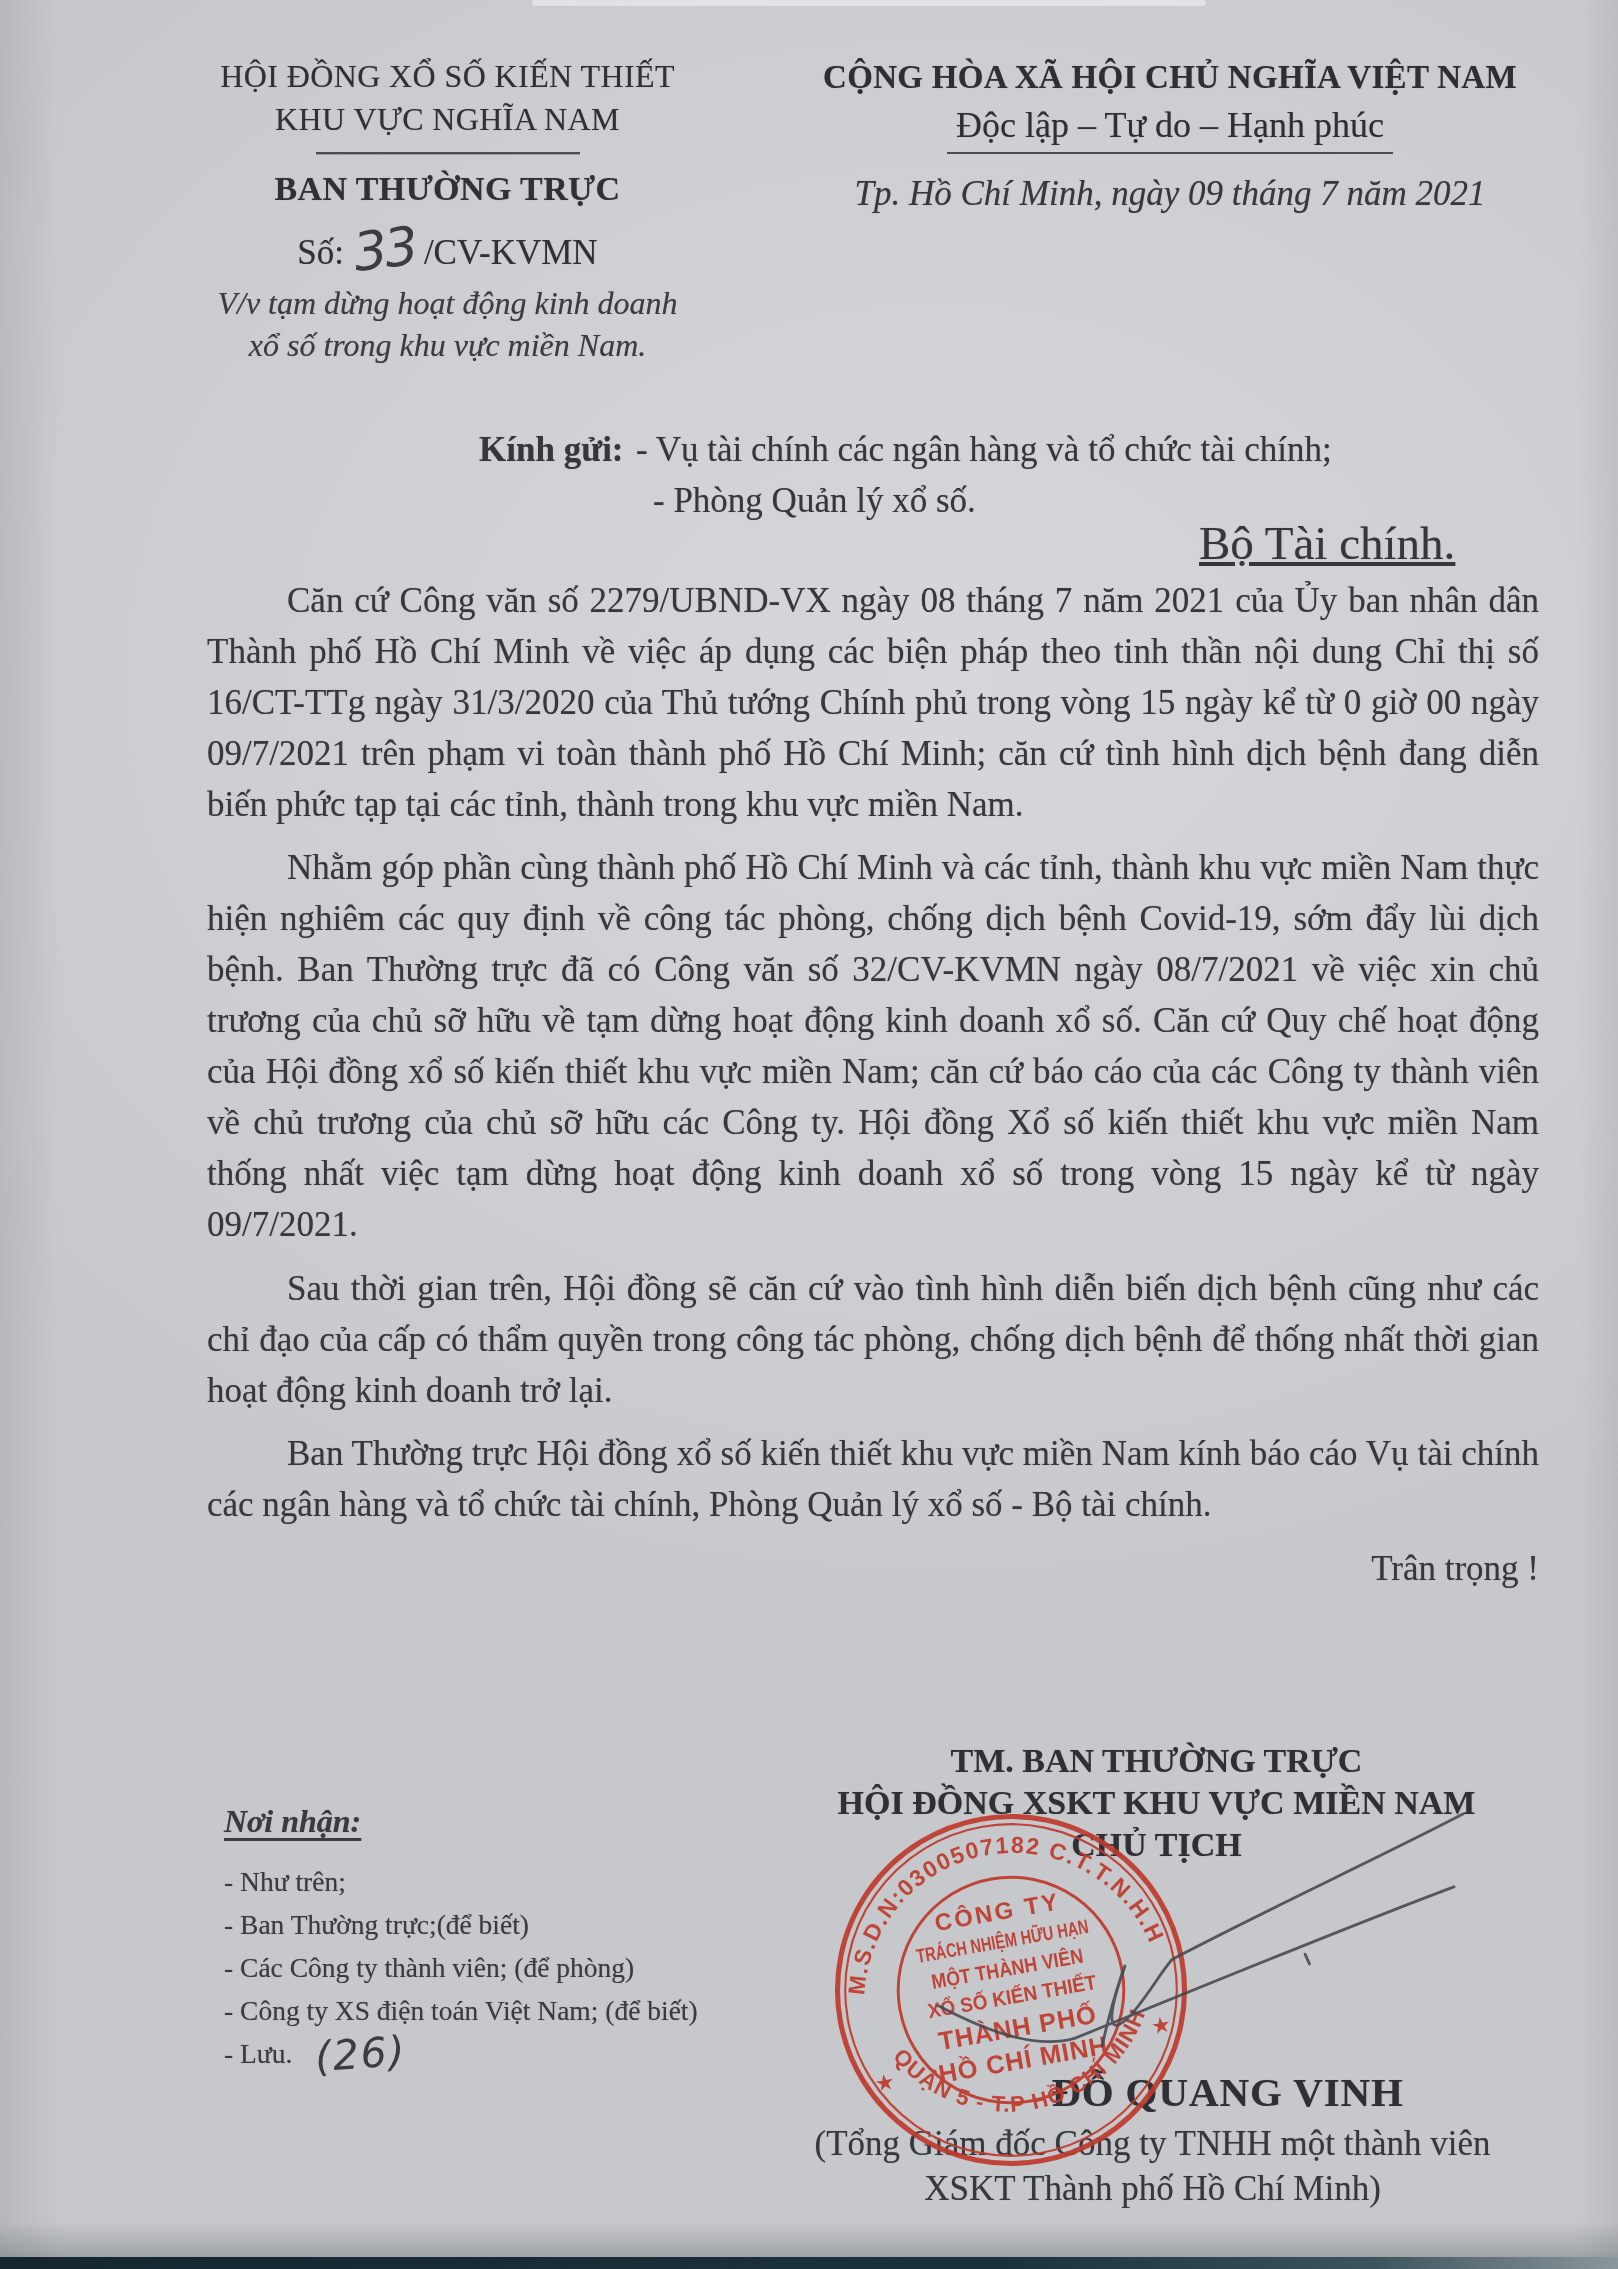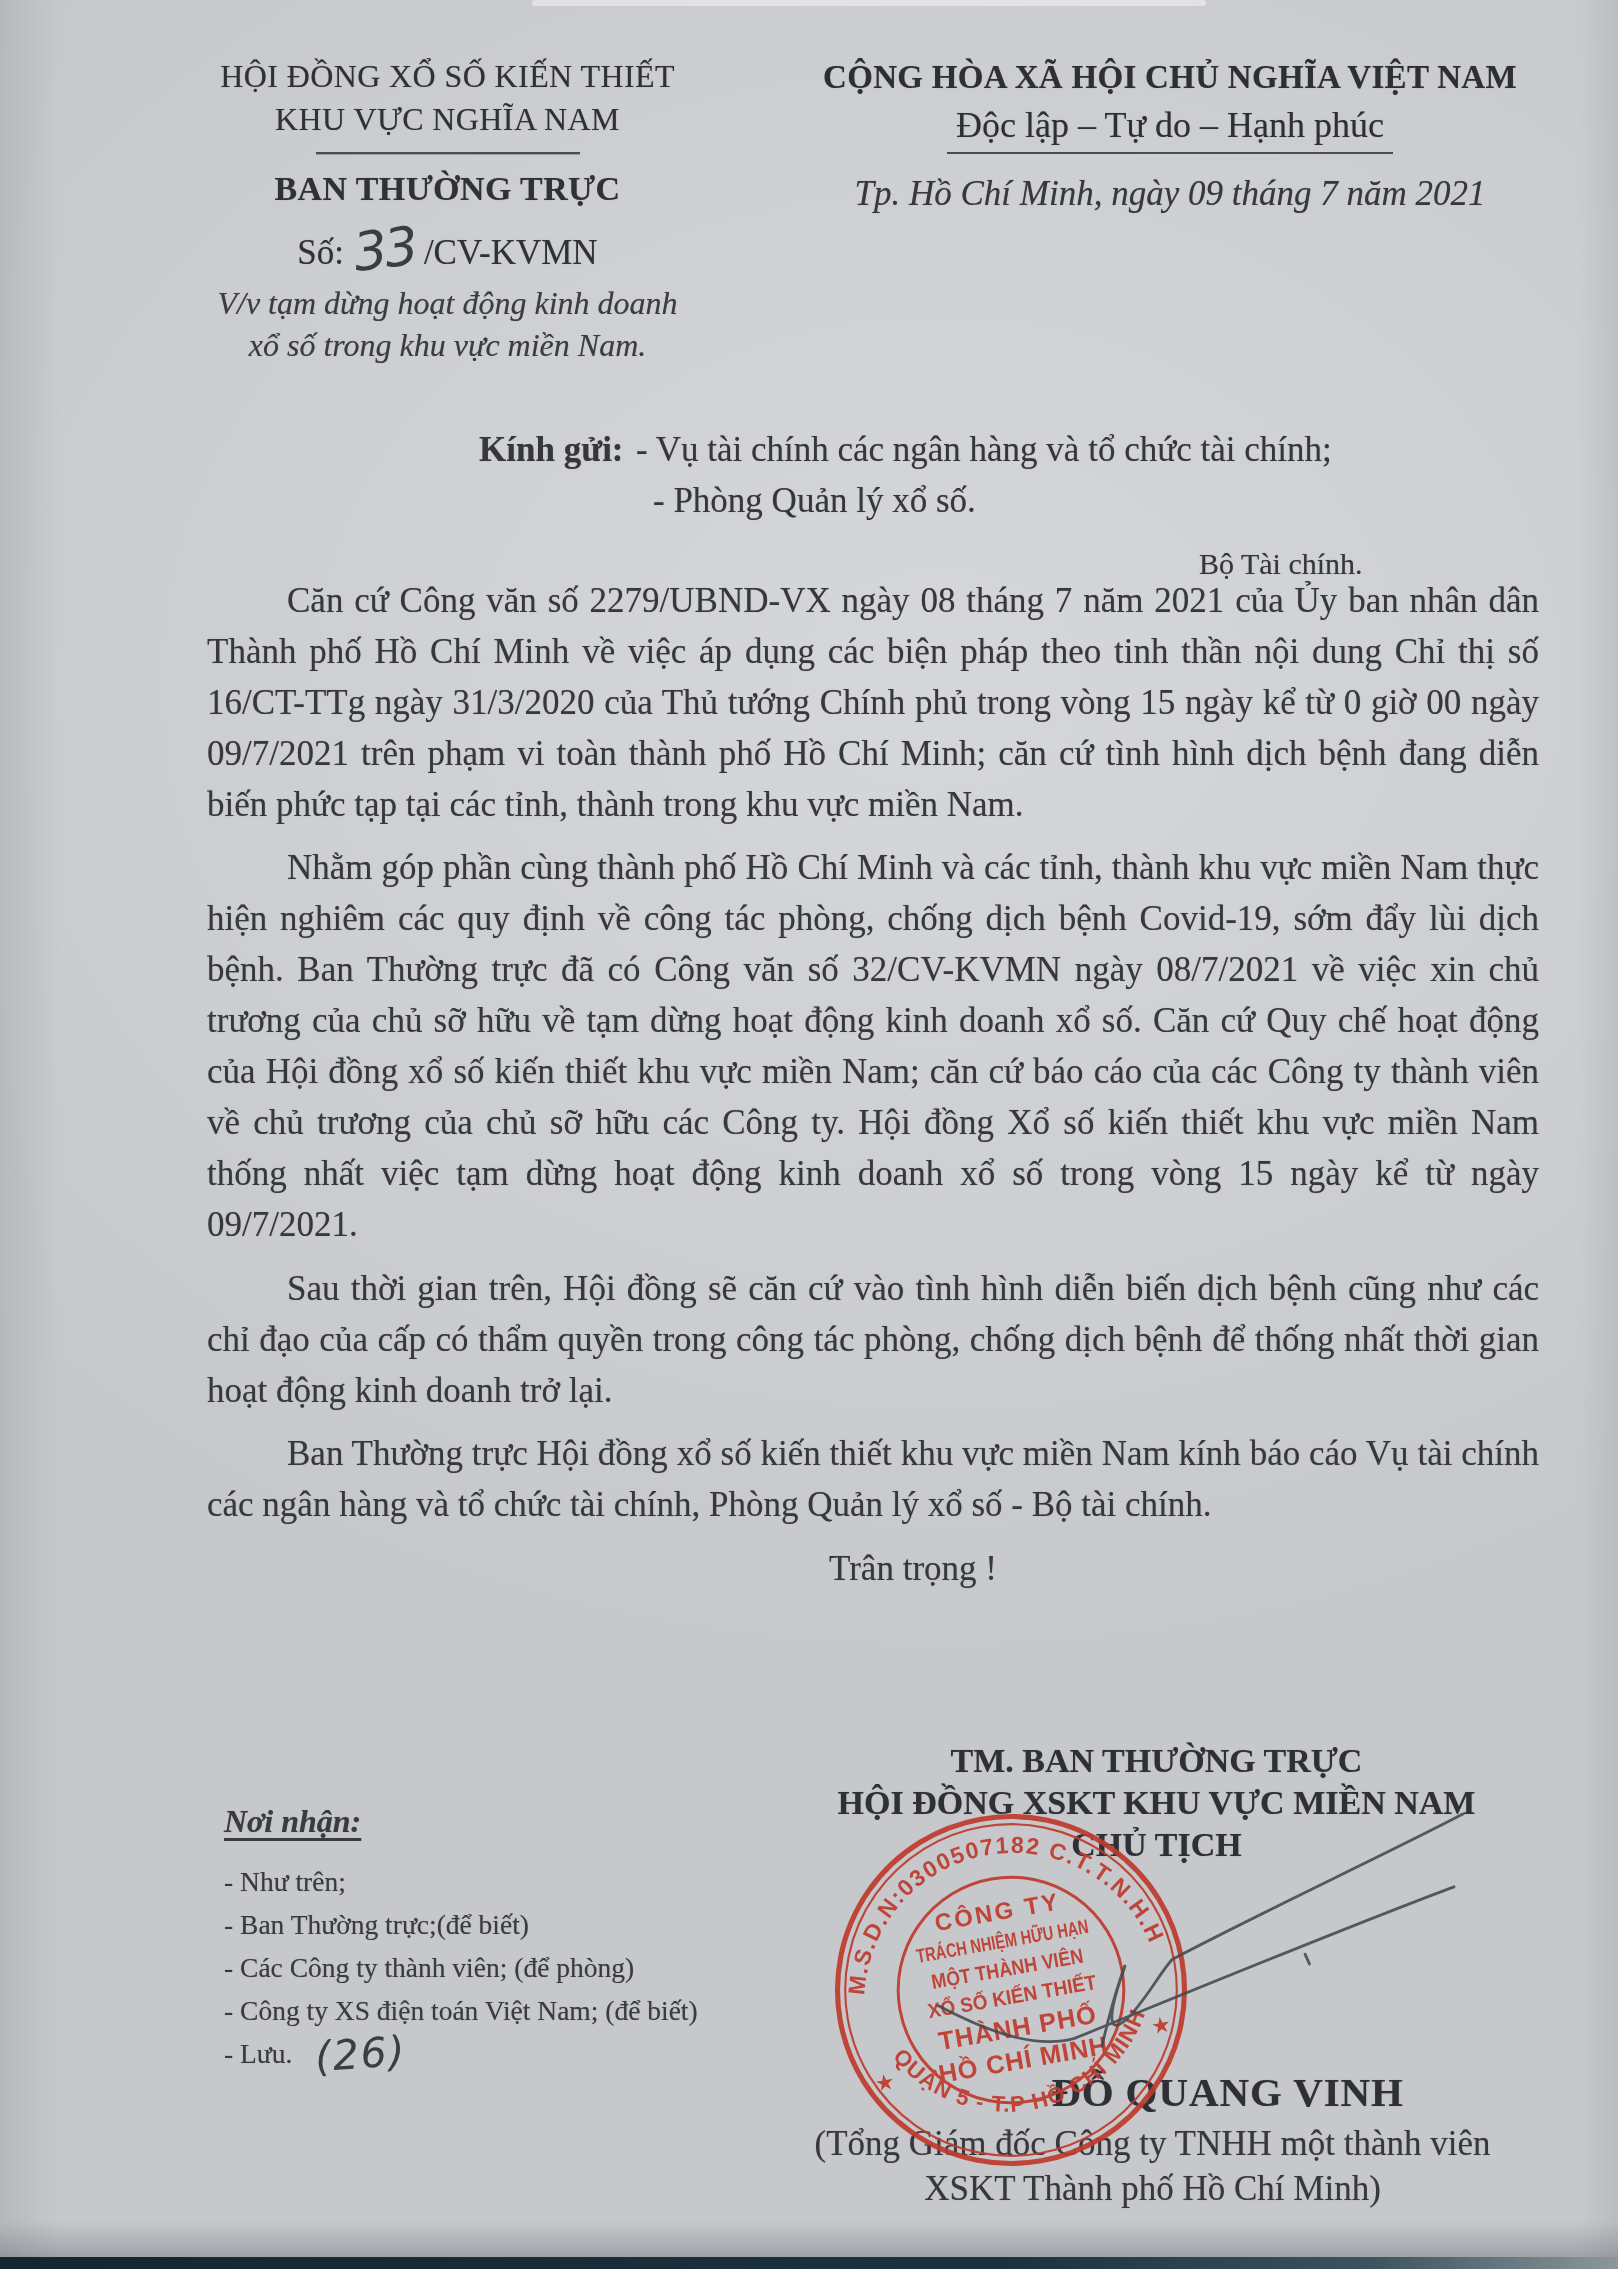--- a/index.html
+++ b/index.html
@@ -37,27 +37,27 @@
   .hdr-right .motto{font-size:33px;font-weight:bold;letter-spacing:0.3px;}
   .hdr-right .motto2{display:inline-block;font-size:36px;margin-top:8px;padding:0 8.9px 6.2px 8.9px;
     border-bottom:2.7px solid #4b4c51;}
   .hdr-right .dateline{font-style:italic;font-size:35px;margin-top:19.5px;color:#37383d;}
 
   
   .kinh-gui{position:absolute;left:479px;top:424px;width:1011px;font-size:35px;line-height:51px;}
   .kg-row1{display:flex;gap:12.4px;}
   .kg-label{font-weight:bold;}
   .kg-row2{margin-left:174px;}
-  .bo-tai-chinh{position:absolute;left:1199px;top:547px;font-size:30px;}
+  .bo-tai-chinh{position:absolute;left:1199px;top:516px;font-size:47px;text-decoration:underline;}
 
   
   .body-text{position:absolute;left:207px;top:575px;width:1332px;
     font-size:35px;line-height:51px;text-align:justify;color:#37383d;}
   .body-text p{margin:0 0 12.4px 0;text-indent:80px;}
-  .body-text p.closing{text-align:center;margin-top:12.4px;}
+  .body-text p.closing{text-align:right;margin-top:12.4px;}
 
   
   .noi-nhan{position:absolute;left:224px;top:1803px;width:621px;color:#3a3b40;}
   .nn-label{font-size:32px;font-weight:bold;font-style:italic;text-decoration:underline;text-underline-offset:6.2px;}
   .nn-items{margin-top:19.5px;font-size:27.5px;line-height:43px;}
   .hand-26{font-size:41px;letter-spacing:1.8px;display:inline-block;transform:rotate(-4deg);margin-left:23px;vertical-align:-5.3px;}
 
   
   .sign-head{position:absolute;left:802px;top:1740px;width:709px;text-align:center;
     font-weight:bold;font-size:34px;line-height:42px;color:#2f3035;}

